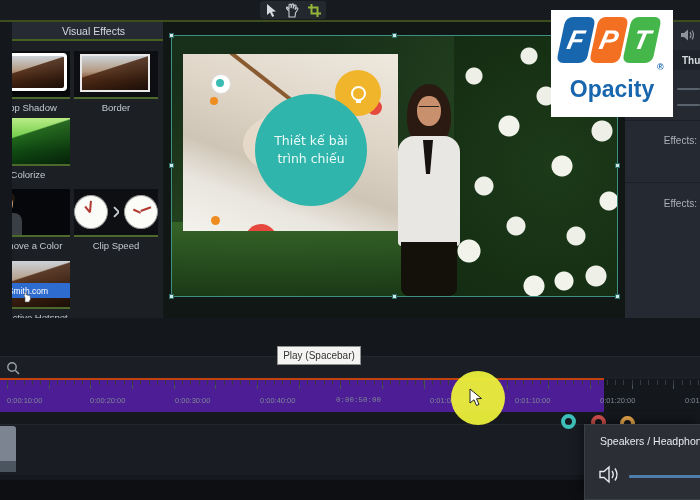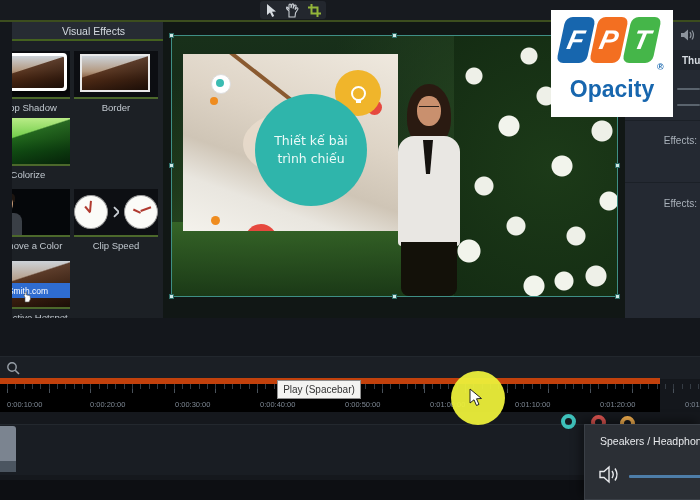--- a/index.html
+++ b/index.html
@@ -109,24 +109,24 @@
   .props .hair1{position:absolute;left:0;top:98px;width:75px;height:1px;background:#1b2027;}
   .props .hair2{position:absolute;left:0;top:160px;width:75px;height:1px;background:#1b2027;}
   .ptab{position:absolute;left:0;top:28px;width:75px;height:20px;background:#1e232b;
         color:#d6dbe1;font-size:10px;font-weight:bold;display:flex;align-items:center;padding-left:57px;}
   .prow-label{position:absolute;color:#949ca6;font-size:9px;text-align:right;width:45px;overflow:hidden;}
   .ptrack{position:absolute;height:2px;background:#5a636d;border-radius:1px;}
   .plabel-big{position:absolute;right:3px;color:#aab2bb;font-size:10px;}
   
   .strip{left:0;top:318px;width:700px;height:38px;background:#14171c;}
   .tooltip{left:277px;top:346px;width:82px;height:17px;background:#f4f4f2;border:1px solid #8f8f8f;
-           color:#333;font-size:10px;display:flex;align-items:center;justify-content:center;z-index:25;white-space:nowrap;margin-top:34px;}
+           color:#333;font-size:10px;display:flex;align-items:center;justify-content:center;z-index:25;white-space:nowrap;}
   
   .tltoolbar{left:0;top:356px;width:700px;height:22px;background:#1b1f25;border-top:1px solid #22272d;}
-  .ruler{left:0;top:378px;width:660px;height:34px;background:#000000;border-top:6px solid #c2410c;}
+  .ruler{left:0;top:378px;width:604px;height:34px;background:#4c1d95;border-top:2px solid #c2410c;}
   .ticks-minor{position:absolute;left:0;top:0;width:700px;height:5px;
      background:repeating-linear-gradient(90deg,#343b43 0 1px,transparent 1px 8.33px);background-position:7px 0;}
   .ticks-major{position:absolute;left:0;top:0;width:700px;height:9px;
      background:repeating-linear-gradient(90deg,#49515a 0 1px,transparent 1px 41.65px);background-position:7px 0;}
   .rlabel{position:absolute;top:16px;color:#7e8894;font-size:7.5px;white-space:nowrap;}
   .tracks{left:0;top:412px;width:700px;height:68px;background:#15181d;}
   .lane{position:absolute;left:0;top:12px;width:700px;height:50px;background:#191d23;border-top:1px solid #23282e;}
   .clip{position:absolute;left:0;top:14px;width:16px;height:46px;background:#7b8490;border-radius:0 3px 3px 0;}
   .clip:after{content:"";position:absolute;left:0;bottom:0;width:100%;height:11px;background:#4b5560;}
   .mediadot{position:absolute;width:7px;height:7px;border-radius:50%;background:transparent;}
@@ -316,21 +316,21 @@
 
 </div>
 
 <div class="abs ruler">
   <div class="ticks-major"></div>
   <div class="ticks-minor"></div>
   <span class="rlabel" style="left:7px;">0:00:10:00</span>
   <span class="rlabel" style="left:90px;">0:00:20:00</span>
   <span class="rlabel" style="left:175px;">0:00:30:00</span>
   <span class="rlabel" style="left:260px;">0:00:40:00</span>
-  <span class="rlabel" style="left:345px;">0:00:50:00</span>
+  <span class="rlabel" style="left:336px;font-family:Liberation Mono, monospace;">0:00:50:00</span>
   <span class="rlabel" style="left:430px;">0:01:00:00</span>
   <span class="rlabel" style="left:515px;">0:01:10:00</span>
   <span class="rlabel" style="left:600px;">0:01:20:00</span>
   <span class="rlabel" style="left:685px;">0:01:30:00</span>
 </div>
 
 <div class="abs tracks">
   <div class="lane"></div>
   <div class="clip"></div>
   <div class="mediadot" style="left:561px;top:2px;border:4px solid #3ec0ba;"></div>

